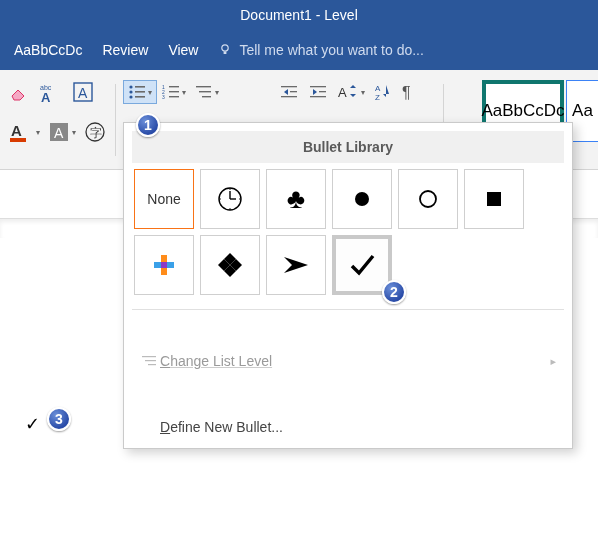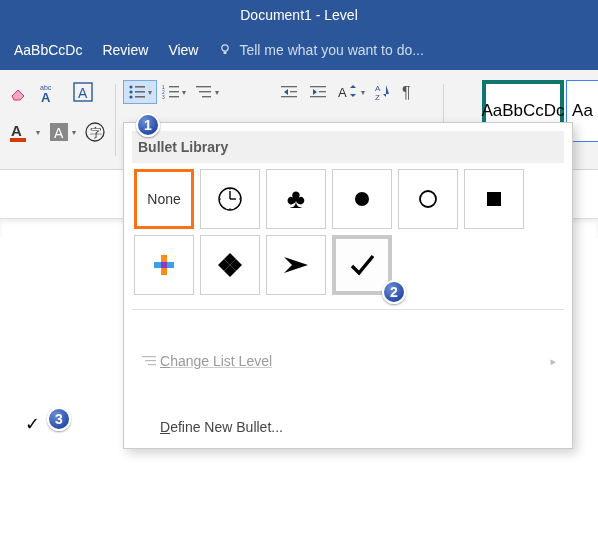--- a/index.html
+++ b/index.html
@@ -127,41 +127,42 @@
   border: 1px solid #cacaca;
   box-shadow: 4px 4px 10px rgba(0,0,0,0.18);
   z-index: 10;
   padding: 6px 8px 6px 8px;
 }
 .drop-header {
   background: #f0f0f0;
   color: #5a5a5a;
   font-weight: 600;
   font-size: 14px;
-  padding: 8px 6px;
+  padding: 8px 16px;
   margin: 2px 0 6px 0;
+  text-align: center;
 }
 .bullet-grid {
   display: flex;
   flex-wrap: wrap;
   gap: 6px;
   padding: 0 2px 10px 2px;
 }
 .bullet-cell {
   width: 60px; height: 60px;
   border: 1px solid #cfcfcf;
   background: #fff;
   display: flex;
   align-items: center;
   justify-content: center;
   font-size: 22px;
   cursor: pointer;
   position: relative;
 }
-.bullet-cell.none { font-size: 14px; color: #333; border: 3px solid #f97316; }
+.bullet-cell.none { font-size: 14px; color: #333; border: 1px solid #f97316; }
 .bullet-cell.selected { border: 4px solid #c9c9c9; background: #fdfdfd; }
 .menu-divider { height: 1px; background: #e0e0e0; margin: 4px 0; }
 .menu-item {
   display: flex;
   align-items: center;
   gap: 0;
   padding: 7px 8px;
   color: #9a9a9a;
   font-size: 14px;
   cursor: pointer;

